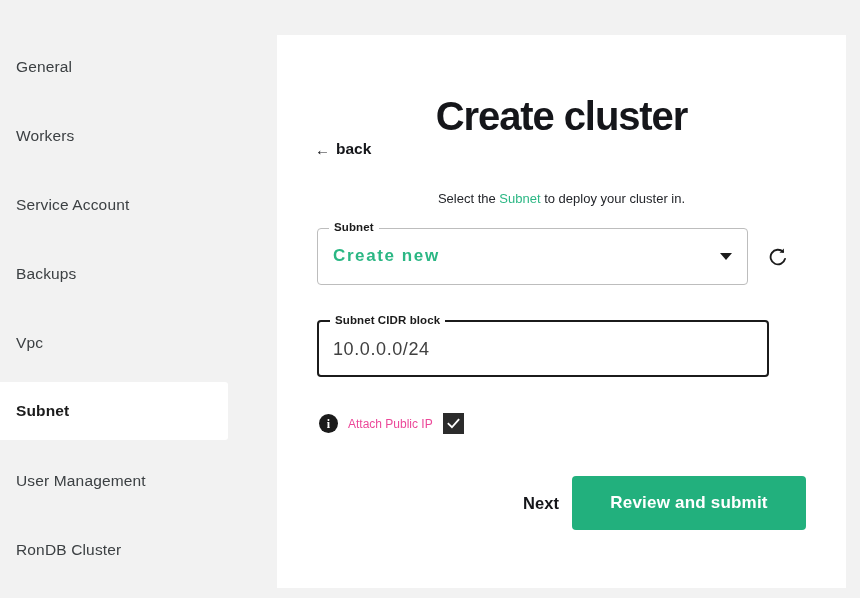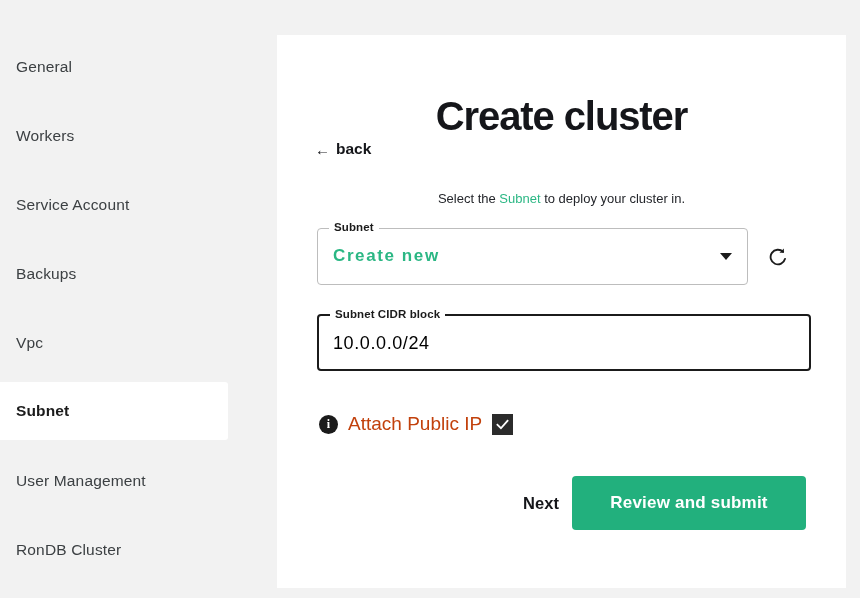--- a/index.html
+++ b/index.html
@@ -152,30 +152,30 @@
     width: 32px;
     height: 32px;
     display: flex;
     align-items: center;
     justify-content: center;
     cursor: pointer;
   }
 
   #cidr-field {
     left: 40px;
-    top: 279px;
-    width: 494px;
+    top: 285px;
+    width: 452px;
     height: 57px;
   }
   #cidr-placeholder {
     position: absolute;
     left: 14px;
     top: 17px;
     font-size: 18px;
-    color: #000000;
+    color: #404040;
     letter-spacing: 0.6px;
   }
 
   
   #attach-row {
     position: absolute;
     left: 42px;
     top: 378px;
     display: flex;
     align-items: center;
@@ -190,22 +190,22 @@
     font-size: 12px;
     font-weight: bold;
     font-family: "Liberation Serif", serif;
     display: flex;
     align-items: center;
     justify-content: center;
     line-height: 1;
     cursor: pointer;
   }
   #attach-label {
-    font-size: 19px;
-    color: #c2410c;
+    font-size: 12px;
+    color: #ec4899;
   }
   #attach-checkbox {
     width: 21px;
     height: 21px;
     background: #2b2b2b;
     display: flex;
     align-items: center;
     justify-content: center;
     cursor: pointer;
   }

